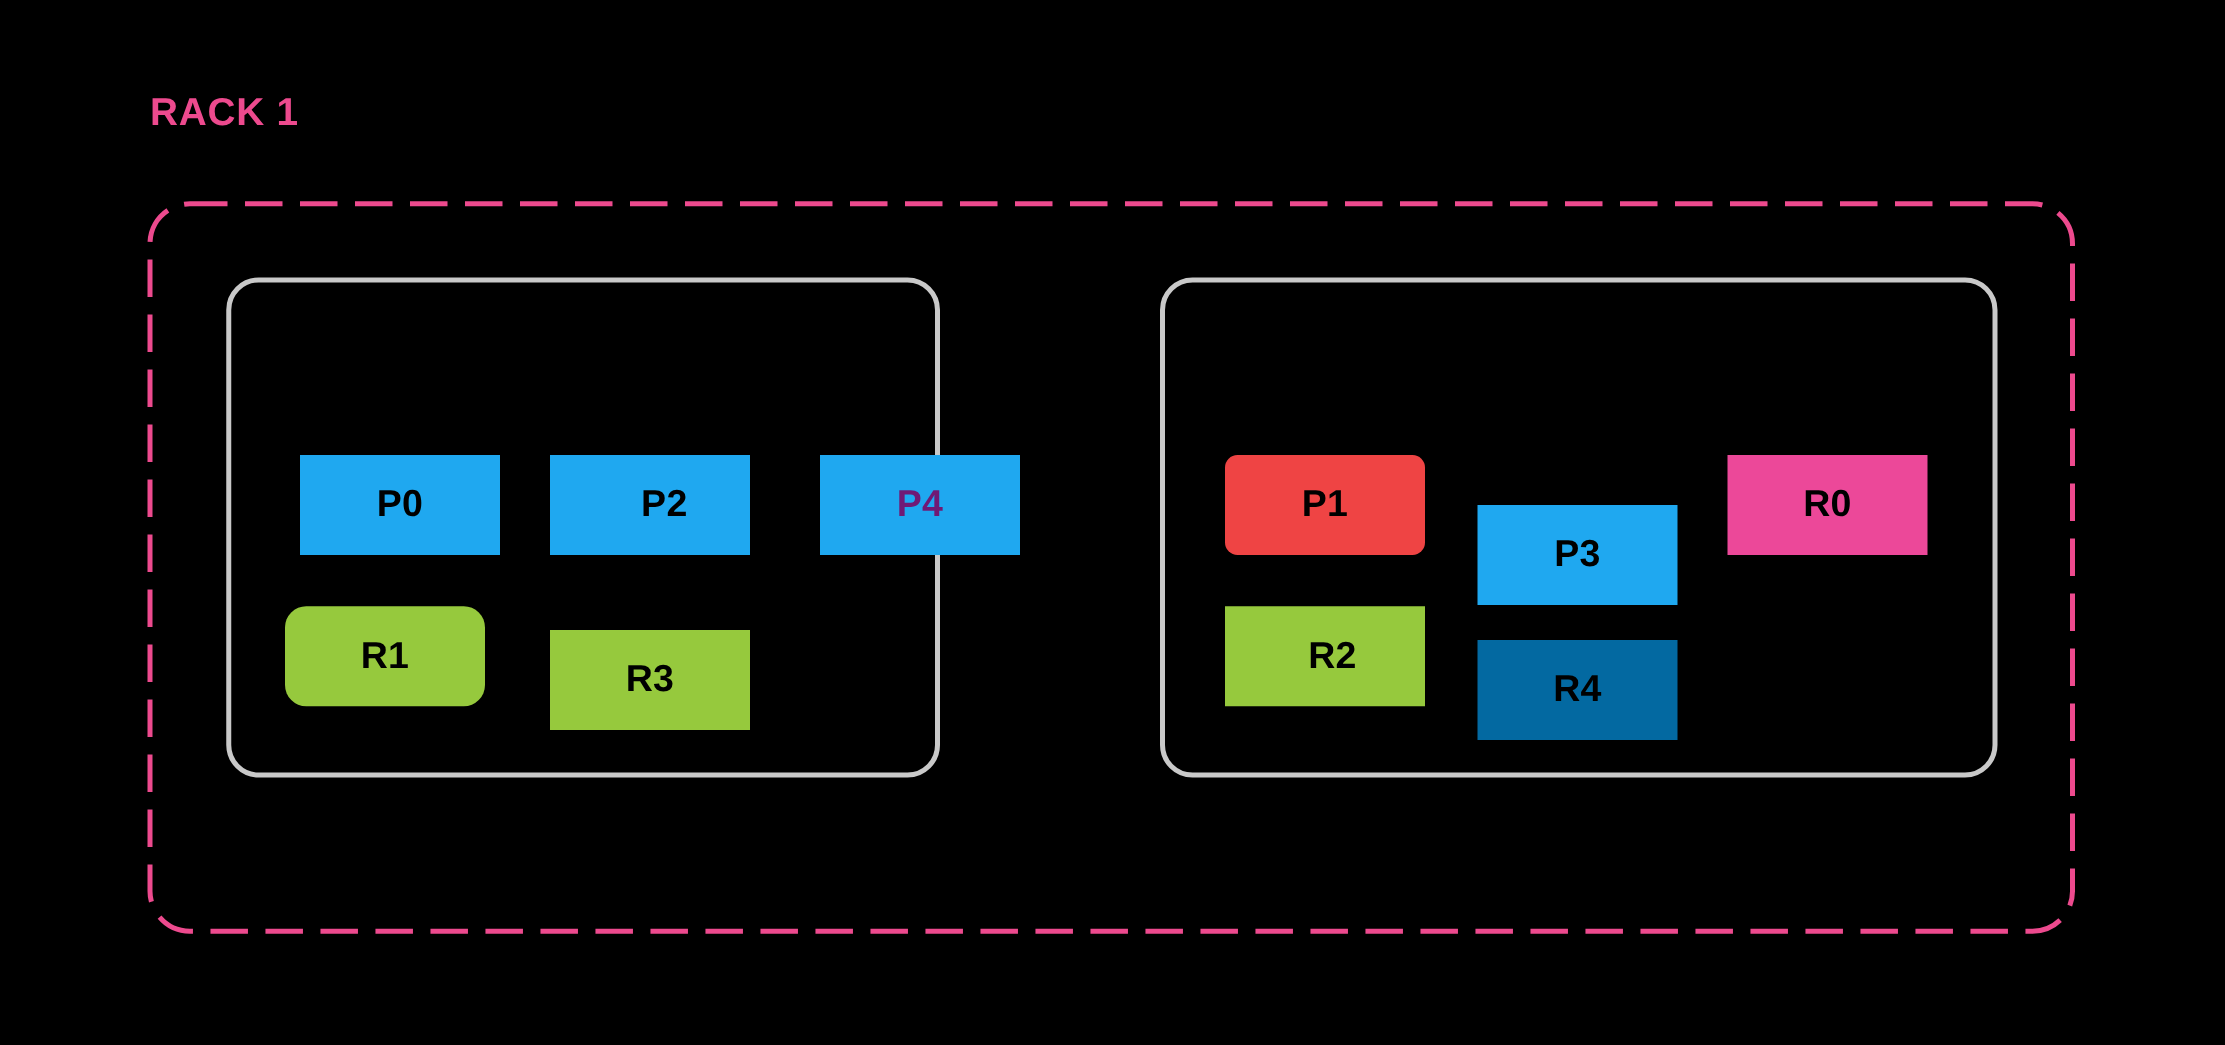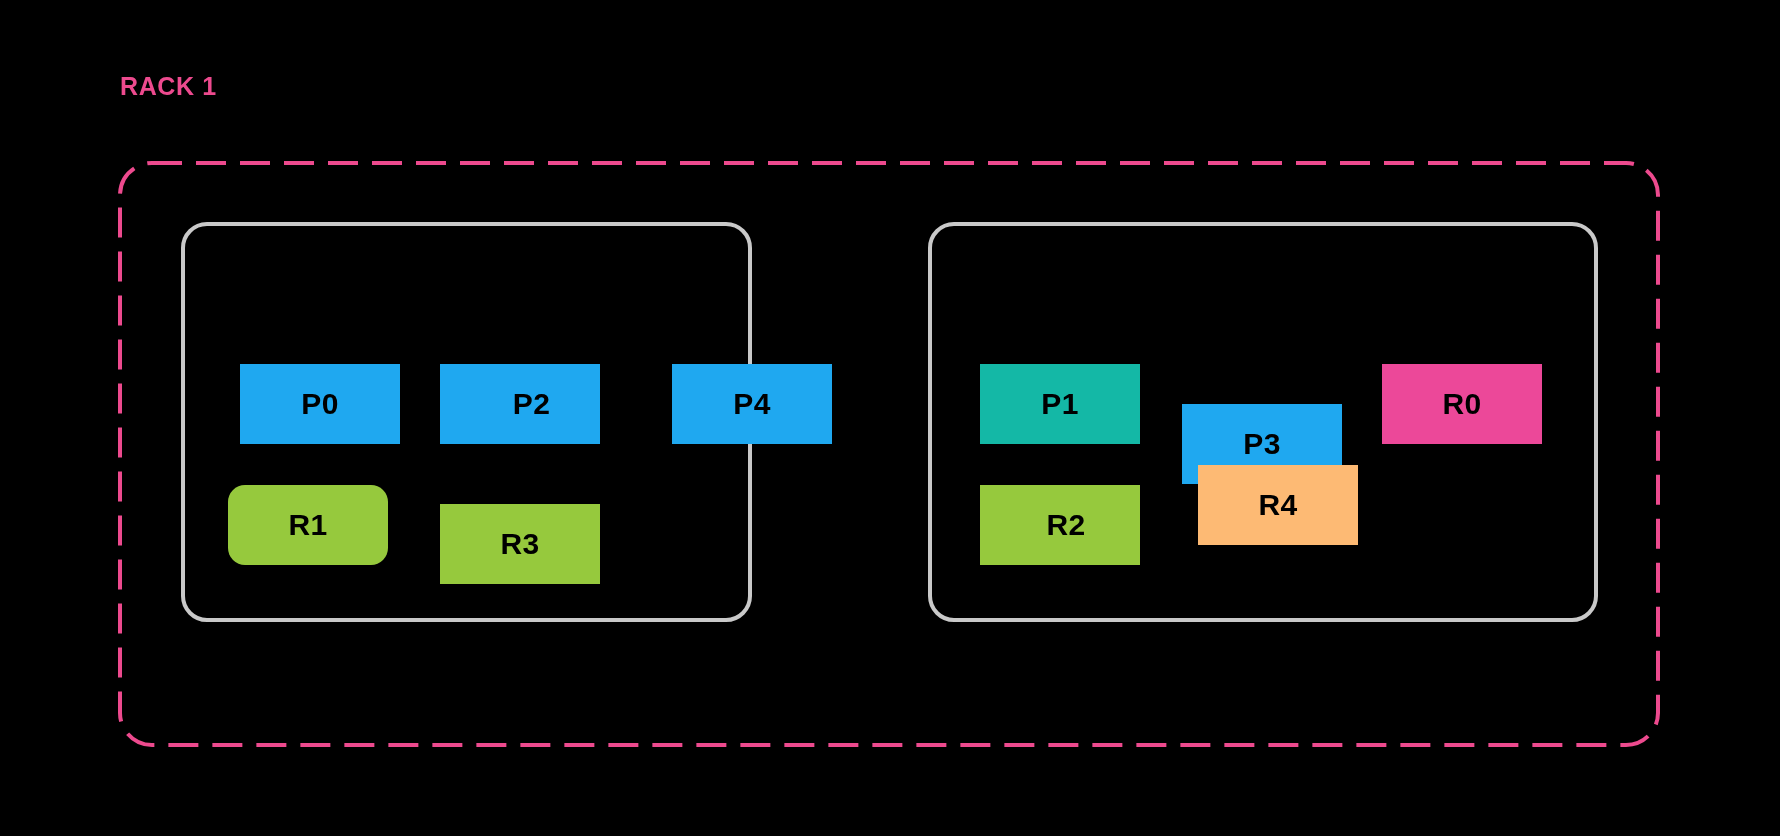--- a/index.html
+++ b/index.html
@@ -16,21 +16,21 @@
     height: 836px;
     background: #000000;
     overflow: hidden;
   }
 
   
   .rack-title {
     position: absolute;
     left: 120px;
     top: 74px;
-    font-size: 25px;
+    font-size: 31px;
     font-weight: bold;
     letter-spacing: 0.6px;
     color: var(--rack-color, #ED4A8E);
     white-space: nowrap;
     line-height: 1;
   }
 
   
   .rack-boundary {
     position: absolute;
@@ -85,24 +85,24 @@
   <div class="rack-boundary">
     <svg viewBox="0 0 1542 586" preserveAspectRatio="none">
       <rect x="2" y="2" width="1538" height="582" rx="32" ry="32" fill="none" stroke="#ED4A8E" stroke-width="4" stroke-dasharray="30 14" stroke-linecap="butt"></rect>
     </svg>
   </div>
 
   <div id="nodes-layer">
       <div class="node" style="left: 181px; top: 222px; width: 571px; height: 400px; border-color: rgb(201, 201, 201);"></div>
       <div class="unit" style="left: 240px; top: 364px; background: rgb(31, 168, 240); color: rgb(0, 0, 0);">P0</div>
       <div class="unit" style="left: 440px; top: 364px; background: rgb(31, 168, 240); color: rgb(0, 0, 0); padding-left: 23px;">P2</div>
-      <div class="unit" style="left: 672px; top: 364px; background: rgb(31, 168, 240); color: #000000;">P4</div>
+      <div class="unit" style="left: 656px; top: 364px; background: rgb(31, 168, 240); color: #701a75;">P4</div>
       <div class="unit" style="left: 228px; top: 485px; background: rgb(150, 201, 61); color: rgb(0, 0, 0); border-radius: 17px;">R1</div>
       <div class="unit" style="left: 440px; top: 504px; background: rgb(150, 201, 61); color: rgb(0, 0, 0);">R3</div>
       <div class="node" style="left: 928px; top: 222px; width: 670px; height: 400px; border-color: rgb(201, 201, 201);"></div>
-      <div class="unit" style="left: 980px; top: 364px; background: #14b8a6; color: rgb(0, 0, 0);">P1</div>
+      <div class="unit" style="left: 980px; top: 364px; background: #ef4444; color: rgb(0, 0, 0); border-radius: 10px;">P1</div>
       <div class="unit" style="left: 1182px; top: 364px; background: rgb(31, 168, 240); color: rgb(0, 0, 0); margin-top: 40px;">P3</div>
       <div class="unit" style="left: 1382px; top: 364px; background: #ec4899; color: rgb(0, 0, 0);">R0</div>
       <div class="unit" style="left: 980px; top: 485px; background: rgb(150, 201, 61); color: rgb(0, 0, 0); padding-left: 12px;">R2</div>
-      <div class="unit" style="left: 1182px; top: 465px; background: #fdba74; color: rgb(0, 0, 0); margin-left: 16px;">R4</div>
+      <div class="unit" style="left: 1182px; top: 512px; background: #0369a1; color: rgb(0, 0, 0);">R4</div>
     </div>
 
 </div>
 
 </body></html>

